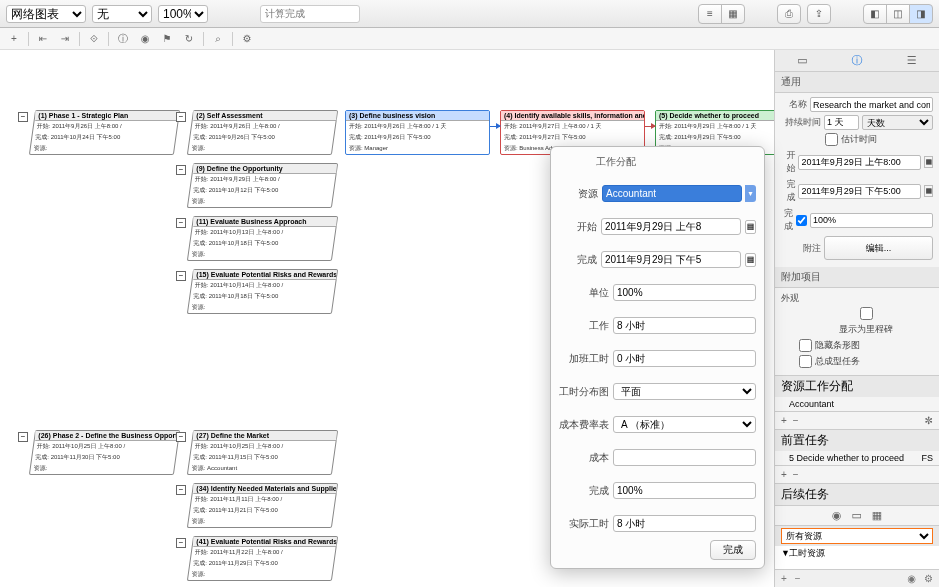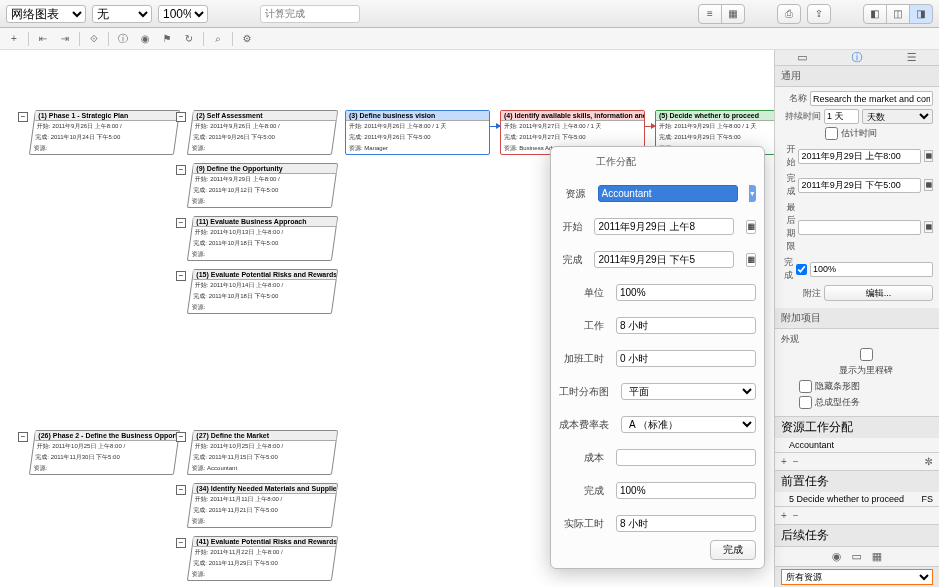--- a/index.html
+++ b/index.html
@@ -44,21 +44,21 @@
 .card.skew > * { transform:skewX(8deg); }
 .toggle { position:absolute; width:10px; height:10px; border:1px solid #666; background:#fff; display:flex; align-items:center; justify-content:center; font-size:8px; line-height:8px; }
 .arrow { position:absolute; height:1px; background:#296ad3; }
 .arrow::after { content:""; position:absolute; right:-4px; top:-3px; border:3px solid transparent; border-left:5px solid #296ad3; }
 .arrow.red { background:#c04a4a; }
 .arrow.red::after { border-left-color:#c04a4a; }
 
 
 .popover { position:absolute; left:550px; top:146px; width:215px; background:#fcfcfc; border:1px solid #bbb; border-radius:6px; box-shadow:0 4px 20px rgba(0,0,0,0.25); padding:8px; font-size:10px; }
 .popover h4 { font-size:10px; font-weight:normal; color:#555; margin-bottom:6px;margin-left:37px; }
-.popover .prow { display:flex; align-items:center; margin-bottom:4px; gap:12px;margin-top:16px; }
+.popover .prow { display:flex; align-items:center; margin-bottom:4px; gap:4px;margin-top:16px; }
 .popover .prow label { width:50px; text-align:right; color:#444; font-size:10px; }
 .popover .prow input, .popover .prow select { flex:1; height:17px; border:1px solid #bbb; border-radius:3px; font-size:10px; padding:0 3px; background:#fff; }
 .popover .prow .cal { width:14px; height:14px; border:1px solid #bbb; border-radius:2px; font-size:8px; display:inline-flex; align-items:center; justify-content:center; background:#fff; }
 .popover .done { float:right; margin-top:4px; padding:2px 12px; border:1px solid #bbb; border-radius:4px; background:linear-gradient(#fff,#eee); font-size:10px; }
 .resource-sel { background:#3a7edb!important; color:#fff; border-color:#2a6ecb!important; }
 
 
 .insp-tabs { height:22px; display:flex; border-bottom:1px solid #ccc; background:#ececec; }
 .insp-tab { flex:1; display:flex; align-items:center; justify-content:center; font-size:11px; color:#666; }
 .insp-tab.active { color:#2a7de0; }
@@ -239,32 +239,27 @@
           <label>开始</label>
           <input type="text" value="2011年9月29日 上午8:00" style="">
           <span class="cal">▦</span>
         </div>
       <div class="insp-row">
           <label>完成</label>
           <input type="text" value="2011年9月29日 下午5:00" style="">
           <span class="cal">▦</span>
         </div>
       <div class="insp-row">
-          <label>最后期限</label>
-          <input type="text" style="">
-          <span class="cal">▦</span>
-        </div>
-      <div class="insp-row">
           <label>完成</label>
           <input type="checkbox" checked="" style="">
           <input type="text" value="100%" style="">
         </div>
       <div class="insp-row">
           <label>附注</label>
-          <button style="flex:1;height:16px;border:1px solid #bbb;border-radius:3px;background:linear-gradient(#fff,#eee);font-size:9px">编辑...</button>
+          <button style="flex:1;height:24px;border:1px solid #bbb;border-radius:3px;background:linear-gradient(#fff,#eee);font-size:9px">编辑...</button>
         </div>
     </div>
     <div class="insp-section-h">附加项目</div>
     <div class="insp-body">
       <div style="font-size:9px;color:#555;margin-bottom:2px">外观</div>
       <div id="extras">
           <div class="insp-indent" style="padding-left: 18px; flex-direction: column;">
             <input type="checkbox" style="">
             <span>显示为里程碑</span>
           </div>

